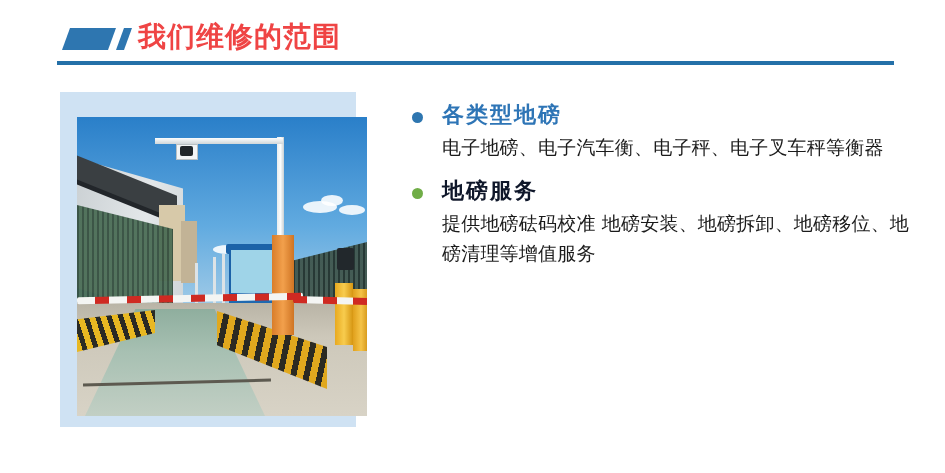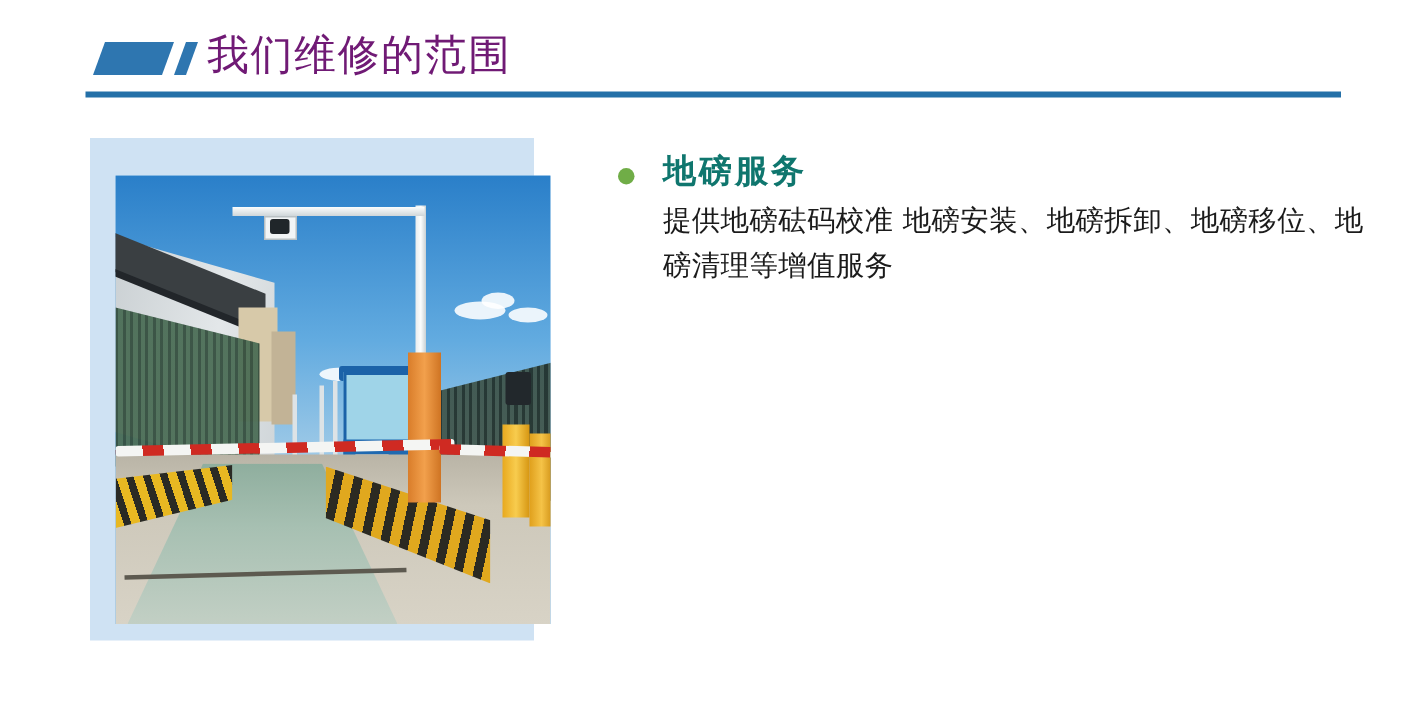--- a/index.html
+++ b/index.html
@@ -38,22 +38,22 @@
     transform: skewX(-20deg);
   }
   .mark-bar.wide { left: 4px; width: 46px; }
   .mark-bar.slim { left: 58px; width: 8px; }
 
   .header-title {
     position: absolute;
     left: 138px;
     top: 18px;
     font-size: 28px;
-    font-weight: normal;
-    color: #701a75;
+    font-weight: bold;
+    color: #ef4444;
     letter-spacing: 1px;
     white-space: nowrap;
     line-height: 38px;
   }
   .header-rule {
     position: absolute;
     left: 57px;
     top: 61px;
     width: 837px;
     height: 4px;
@@ -368,21 +368,26 @@
   <div class="bollard-orange"></div>
   <div class="bollard-y1"></div>
   <div class="bollard-y2"></div>
   <div class="tarmac-line"></div>
   <div class="barrier-arm"></div>
   <div class="barrier-arm2"></div>
 </div>
 
 <div class="content">
 
+  <div class="item">
+    <span class="bullet" style="background:#2E76B0"></span>
+    <div class="item-head" style="color:#2E75B6">各类型地磅</div>
+    <div class="item-body">电子地磅、电子汽车衡、电子秤、电子叉车秤等衡器</div>
+  </div>
 
 
   <div class="item">
     <span class="bullet" style="background:#70AD47"></span>
-    <div class="item-head" style="color:#0f766e">地磅服务</div>
+    <div class="item-head" style="color:#0f172a">地磅服务</div>
     <div class="item-body">提供地磅砝码校准 地磅安装、地磅拆卸、地磅移位、地磅清理等增值服务</div>
   </div>
 
 </div>
 
 </body></html>

